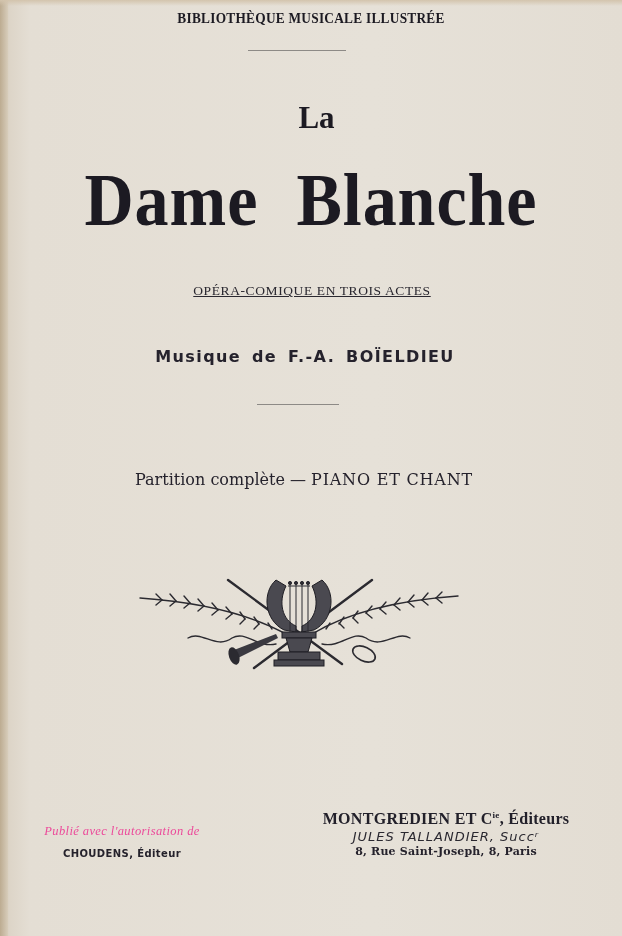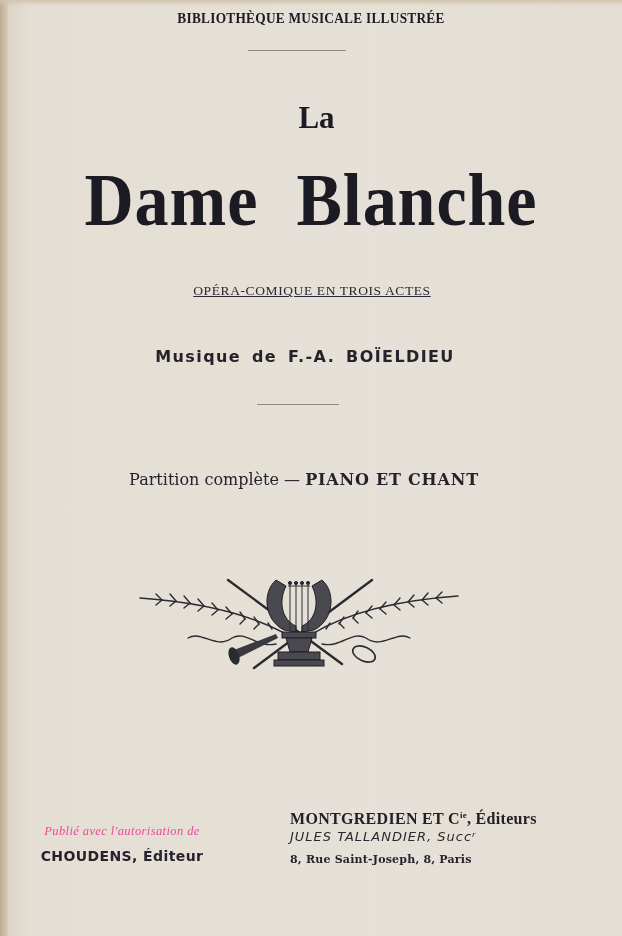--- a/index.html
+++ b/index.html
@@ -14,30 +14,30 @@
   .center { position:absolute; left:0; right:0; text-align:center; }
   .series { top:9px; font-family:"Liberation Serif", serif; font-weight:bold; font-size:15.5px; letter-spacing:0.3px; transform:scaleX(0.86); }
   .rule { position:absolute; height:1px; background:#8d8a86; }
   .rule1 { left:248px; width:98px; top:50px; }
   .rule2 { left:257px; width:82px; top:404px; }
   .la { top:100px; font-family:"Liberation Serif", serif; font-weight:bold; font-size:31px; left:11px; }
   .title { top:158px; font-family:"Liberation Serif", serif; font-weight:bold; font-size:74px; letter-spacing:1px; white-space:nowrap; word-spacing:22px; transform:scaleX(0.92); }
   .subtitle { top:283px; font-family:"Liberation Serif", serif; font-size:13.5px; letter-spacing:0.6px; color:#2a2830; left:2px;text-decoration:underline; }
   .composer { top:347px; font-family:"DejaVu Sans", sans-serif; font-weight:bold; font-size:16px; letter-spacing:1.4px; word-spacing:4px; color:#25222c; left:-12px; }
   .partition { top:470px; font-family:"DejaVu Serif", serif; font-size:16px; color:#25222c; left:-14px; white-space:nowrap; }
-  .partition .strong { font-weight:bold; letter-spacing:0.8px; }
+  .partition .strong { font-weight:normal; letter-spacing:0.8px; }
   .emblem { position:absolute; left:136px; top:572px; width:326px; height:108px; }
   .left-block { position:absolute; left:22px; top:824px; width:200px; text-align:center; }
   .publie { font-family:"Liberation Serif", serif; font-style:italic; font-size:12.5px; color:#ec4899; letter-spacing:0.4px; }
-  .choudens { margin-top:9px; font-family:"DejaVu Sans", sans-serif; font-weight:bold; font-size:14px; letter-spacing:0.4px; color:#25222c; }
-  .right-block { position:absolute; left:290px; top:810px; width:280px; }
+  .choudens { margin-top:9px; font-family:"DejaVu Sans", sans-serif; font-weight:bold; font-size:10px; letter-spacing:0.4px; color:#25222c; }
+  .right-block { position:absolute; left:306px; top:810px; width:280px; text-align:center; }
   .montgredien { font-family:"Liberation Serif", serif; font-weight:bold; font-size:16px; letter-spacing:0.3px; color:#22202a; }
   .montgredien sup { font-size:9px; }
   .tallandier { margin-top:1px; font-family:"DejaVu Sans", sans-serif; font-style:italic; font-size:13px; letter-spacing:1px; color:#2a2830; }
-  .address { margin-top:9px; font-family:"DejaVu Serif", serif; font-weight:bold; font-size:11px; letter-spacing:0.2px; color:#25222c; }
+  .address { margin-top:1px; font-family:"DejaVu Serif", serif; font-weight:bold; font-size:11px; letter-spacing:0.2px; color:#25222c; }
 </style>
 </head>
 <body>
 
 <div class="page">
   <div class="edge"></div>
   <div class="top-edge"></div>
 
   <div class="center series">BIBLIOTHÈQUE MUSICALE ILLUSTRÉE</div>
   <div class="rule rule1"></div>

